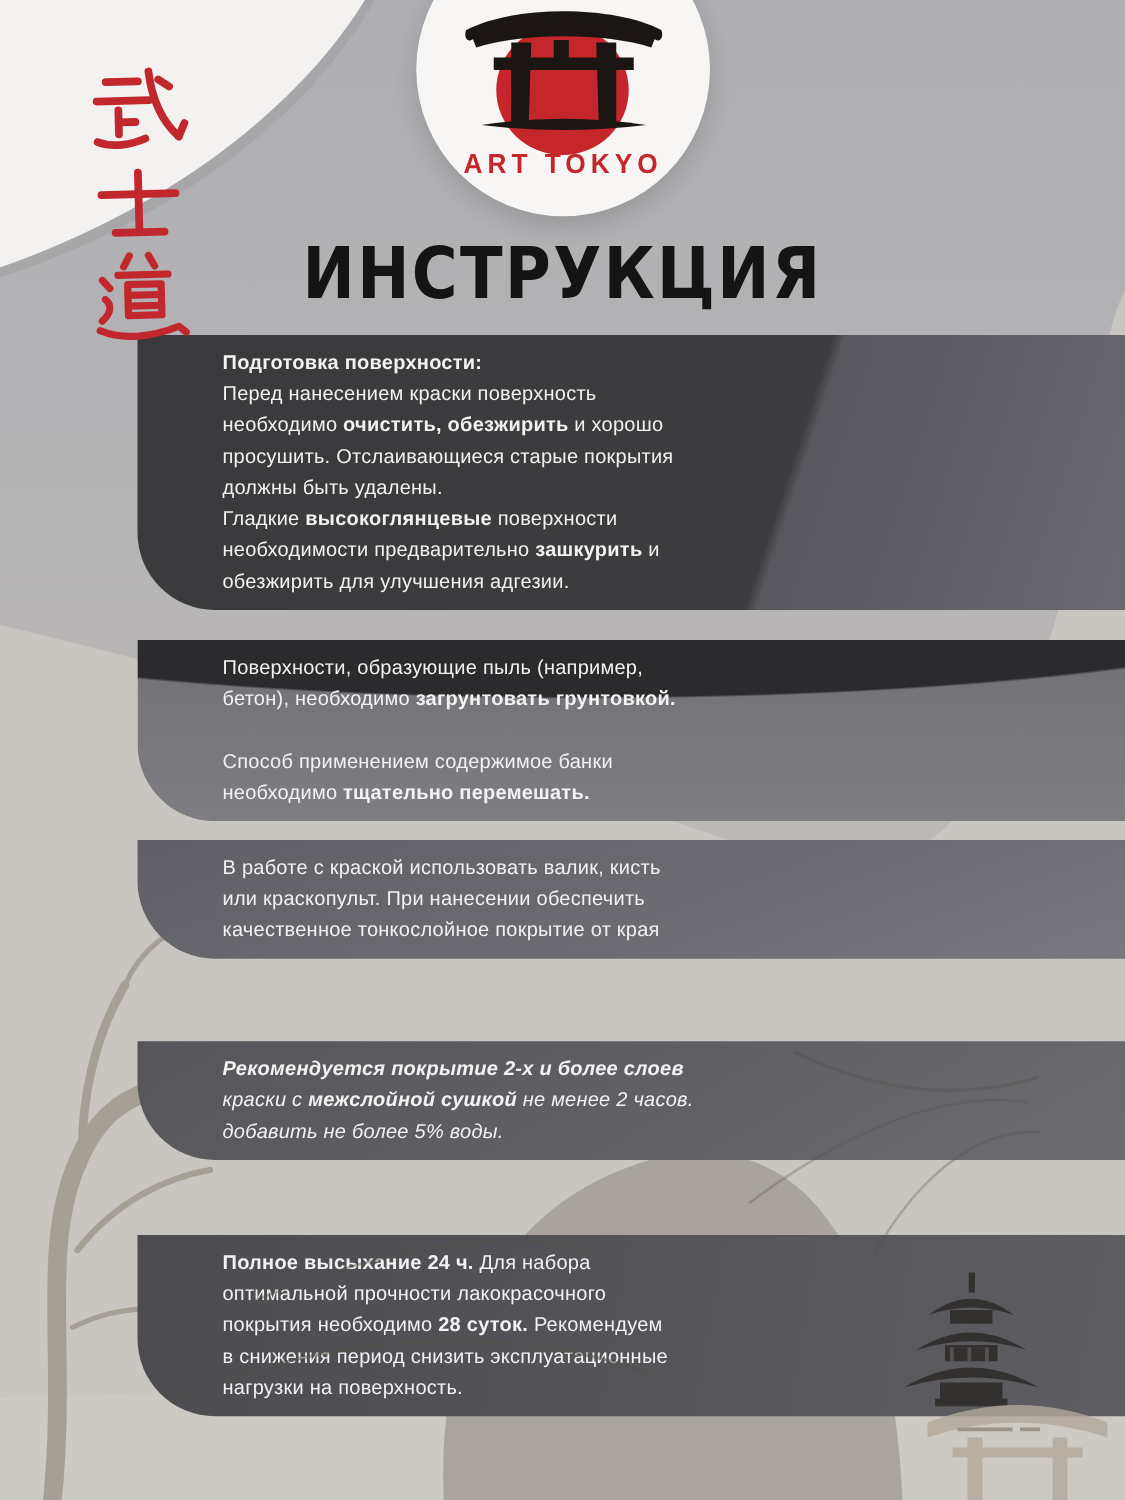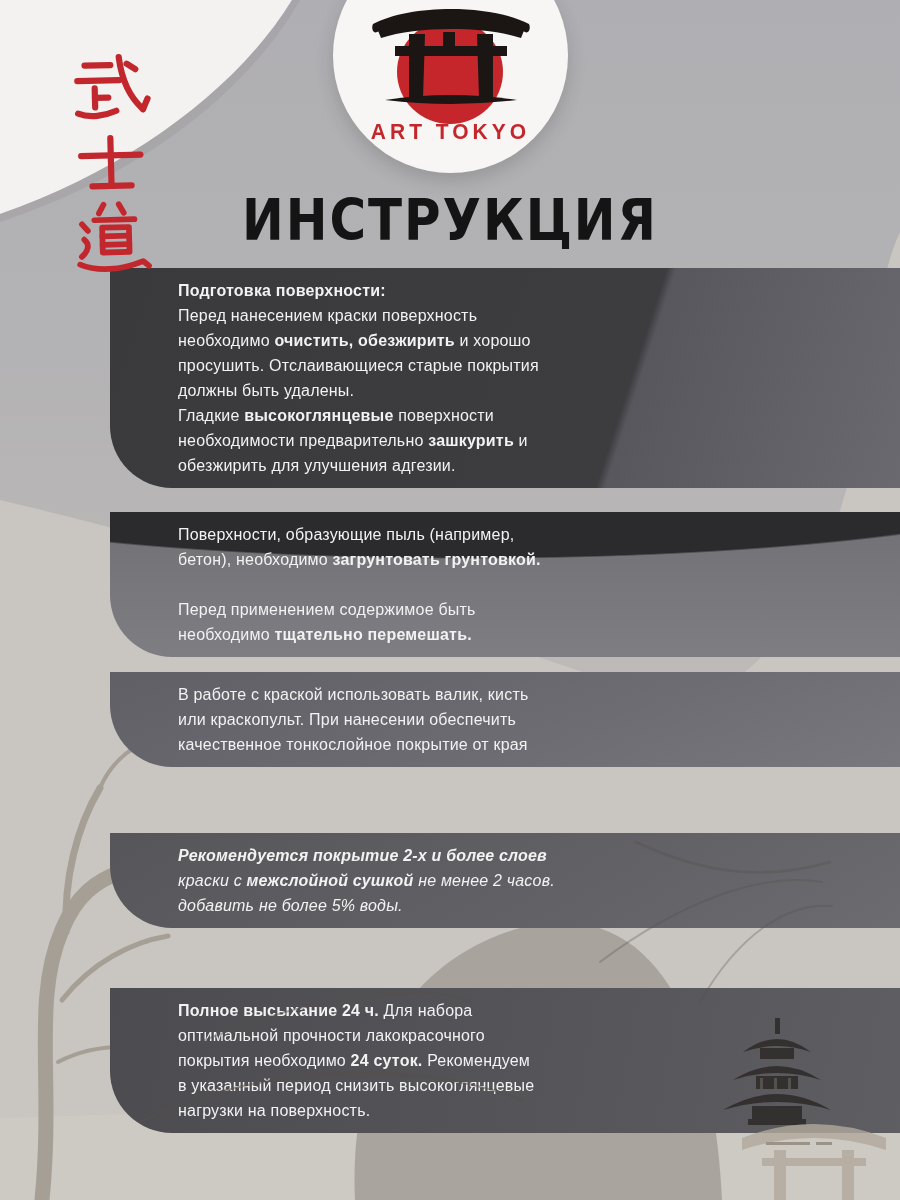--- a/index.html
+++ b/index.html
@@ -93,38 +93,38 @@
         <div class="ln"><span>просушить. Отслаивающиеся старые покрытия</span></div>
         <div class="ln"><span>должны быть удалены.</span></div>
         <div class="ln"><span>Гладкие </span><b>высокоглянцевые</b><span> поверхности</span></div>
         <div class="ln"><span>необходимости предварительно </span><b>зашкурить</b><span> и</span></div>
         <div class="ln"><span>обезжирить для улучшения адгезии.</span></div>
       </div>
       <div class="card card2">
         <div class="ln"><span>Поверхности, образующие пыль (например,</span></div>
         <div class="ln"><span>бетон), необходимо </span><b>загрунтовать грунтовкой.</b></div>
         <div class="ln empty"></div>
-        <div class="ln"><span>Перед применением содержимое быть</span></div>
+        <div class="ln"><span>Способ применением содержимое банки</span></div>
         <div class="ln"><span>необходимо </span><b>тщательно перемешать.</b></div>
       </div>
       <div class="card card3">
         <div class="ln"><span>В работе с краской использовать валик, кисть</span></div>
         <div class="ln"><span>или краскопульт. При нанесении обеспечить</span></div>
         <div class="ln"><span>качественное тонкослойное покрытие от края</span></div>
       </div>
       <div class="card card4">
         <div class="ln"><b>Рекомендуется покрытие 2-х и более слоев</b></div>
         <div class="ln"><span>краски с </span><b>межслойной сушкой</b><span> не менее 2 часов.</span></div>
         <div class="ln"><span>добавить не более 5% воды.</span></div>
       </div>
       <div class="card card5">
         <div class="ln"><b>Полное высыхание 24 ч.</b><span> Для набора</span></div>
         <div class="ln"><span>оптимальной прочности лакокрасочного</span></div>
-        <div class="ln"><span>покрытия необходимо </span><b>24 суток.</b><span> Рекомендуем</span></div>
-        <div class="ln"><span>в указанный период снизить высокоглянцевые</span></div>
+        <div class="ln"><span>покрытия необходимо </span><b>28 суток.</b><span> Рекомендуем</span></div>
+        <div class="ln"><span>в снижения период снизить эксплуатационные</span></div>
         <div class="ln"><span>нагрузки на поверхность.</span></div>
       </div>
     </div>
 
   <svg class="abs" width="900" height="1200" viewBox="0 0 900 1200" style="left:0;top:0;pointer-events:none;">
     <g stroke="#564f48" fill="none" stroke-linecap="round">
       <path d="M140,1122 C260,1062 420,1060 522,1100" stroke-width="2.5" opacity="0.5"></path>
       <path d="M200,1042 C320,992 422,982 472,1002" stroke-width="2" opacity="0.45"></path>
       <path d="M636,842 C700,872 762,882 830,862" stroke-width="2.5" opacity="0.35"></path>
       <path d="M600,962 C680,902 760,872 822,882" stroke-width="2" opacity="0.3"></path>

